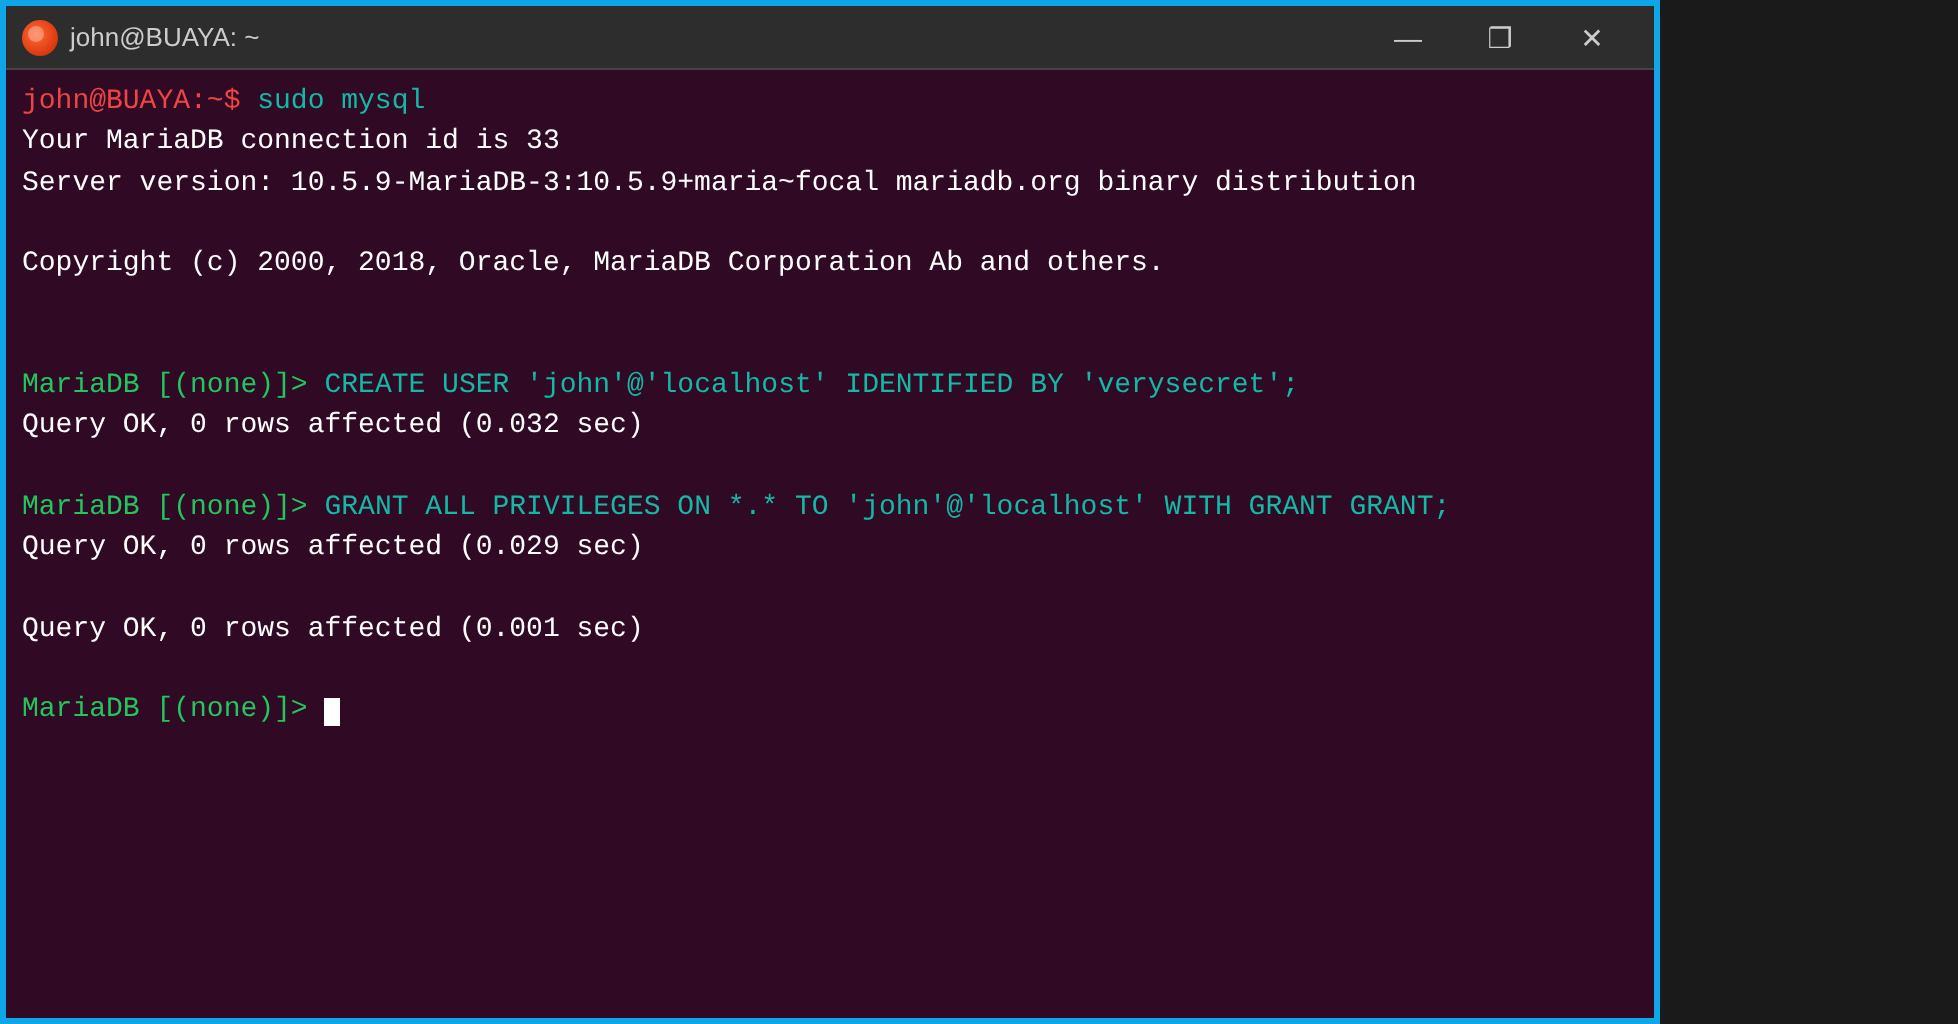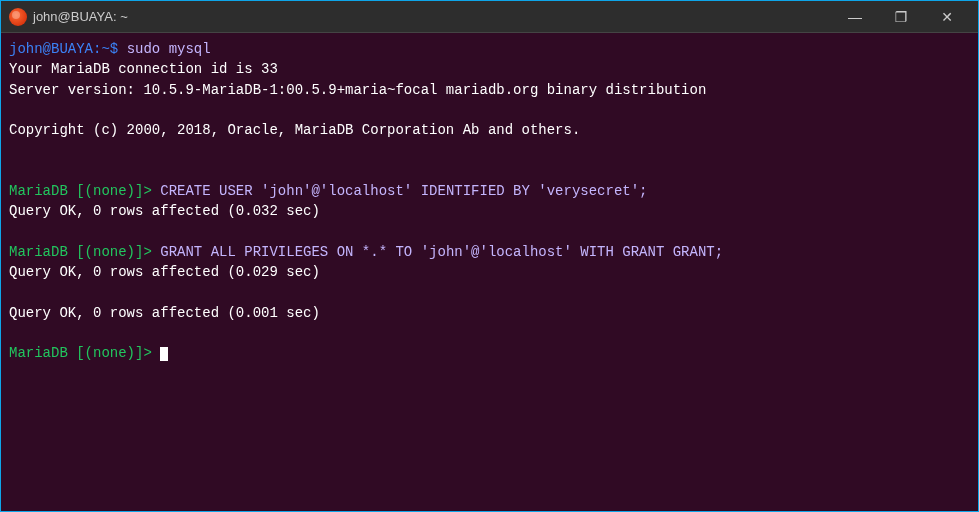--- a/index.html
+++ b/index.html
@@ -6,25 +6,25 @@
 
     body {
       width: 979px;
       height: 512px;
       background: #1a1a1a;
       font-family: 'Courier New', Courier, monospace;
       overflow: hidden;
     }
 
     .window {
-      width: 979px;
+      width: 830px;
       height: 512px;
       display: flex;
       flex-direction: column;
-      border: 1px solid #0ea5e9;
+      border: 3px solid #0ea5e9;
     }
 
     .titlebar {
       background: #2d2d2d;
       height: 32px;
       display: flex;
       align-items: center;
       padding: 0 8px;
       flex-shrink: 0;
       border-bottom: 1px solid #444;
@@ -92,29 +92,29 @@
       font-size: 14px;
       line-height: 1.4;
     }
 
     .line {
       white-space: pre;
       line-height: 1.45;
     }
 
     .prompt-green {
-      color: #3b82f6;
+      color: #ef4444;
     }
 
     .prompt-white {
       color: #22c55e;
     }
 
     .cmd-text {
-      color: #c4b5fd;
+      color: #14b8a6;
     }
 
     .output {
       color: #ffffff;
     }
 
     .cursor {
       display: inline-block;
       width: 8px;
       height: 14px;
@@ -134,21 +134,21 @@
     <div class="titlebar-controls">
       <button class="ctrl-btn">—</button>
       <button class="ctrl-btn">❐</button>
       <button class="ctrl-btn close-btn">✕</button>
     </div>
   </div>
 
   <div class="terminal">
     <div class="line"><span class="prompt-green">john@BUAYA:~$ </span><span class="cmd-text">sudo mysql</span></div>
     <div class="line output">Your MariaDB connection id is 33</div>
-    <div class="line output">Server version: 10.5.9-MariaDB-1:00.5.9+maria~focal mariadb.org binary distribution</div>
+    <div class="line output">Server version: 10.5.9-MariaDB-3:10.5.9+maria~focal mariadb.org binary distribution</div>
     <div class="line">&nbsp;</div>
     <div class="line output">Copyright (c) 2000, 2018, Oracle, MariaDB Corporation Ab and others.</div>
     <div class="line">&nbsp;</div>
     <div class="line">&nbsp;</div>
     <div class="line"><span class="prompt-white">MariaDB [(none)]&gt; </span><span class="cmd-text">CREATE USER 'john'@'localhost' IDENTIFIED BY 'verysecret';</span></div>
     <div class="line output">Query OK, 0 rows affected (0.032 sec)</div>
     <div class="line">&nbsp;</div>
     <div class="line"><span class="prompt-white">MariaDB [(none)]&gt; </span><span class="cmd-text">GRANT ALL PRIVILEGES ON *.* TO 'john'@'localhost' WITH GRANT GRANT;</span></div>
     <div class="line output">Query OK, 0 rows affected (0.029 sec)</div>
     <div class="line">&nbsp;</div>

